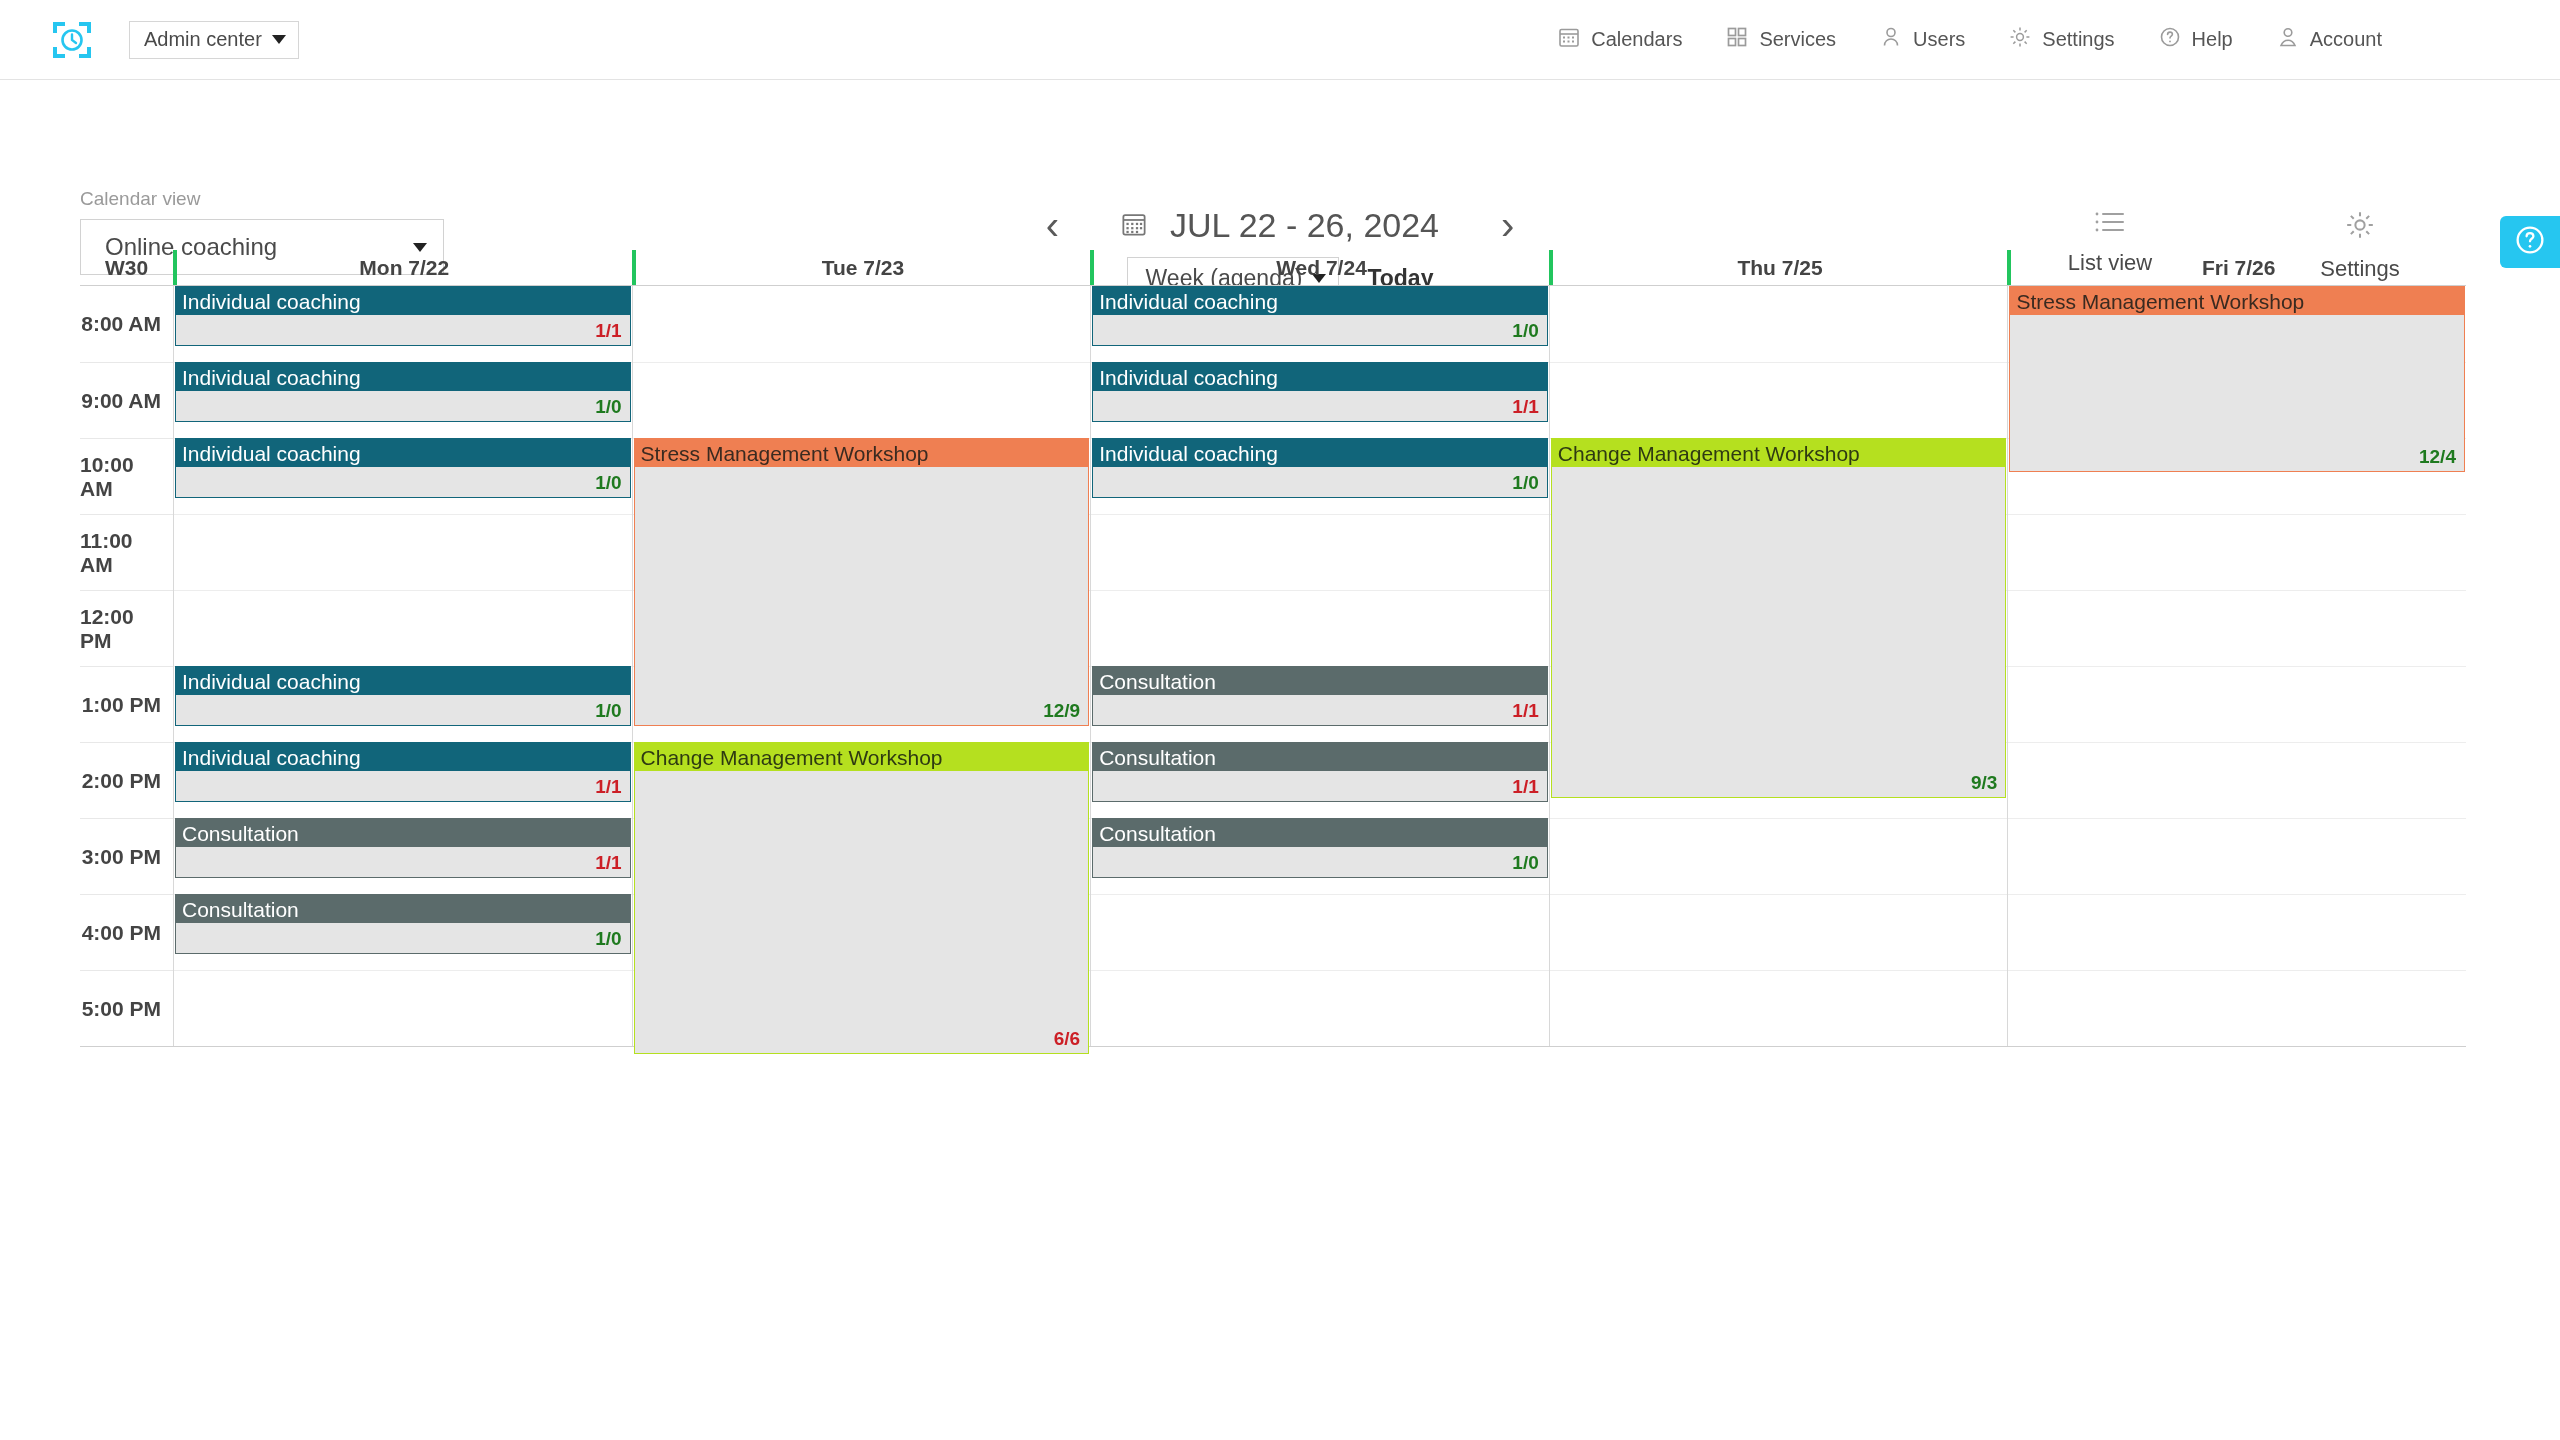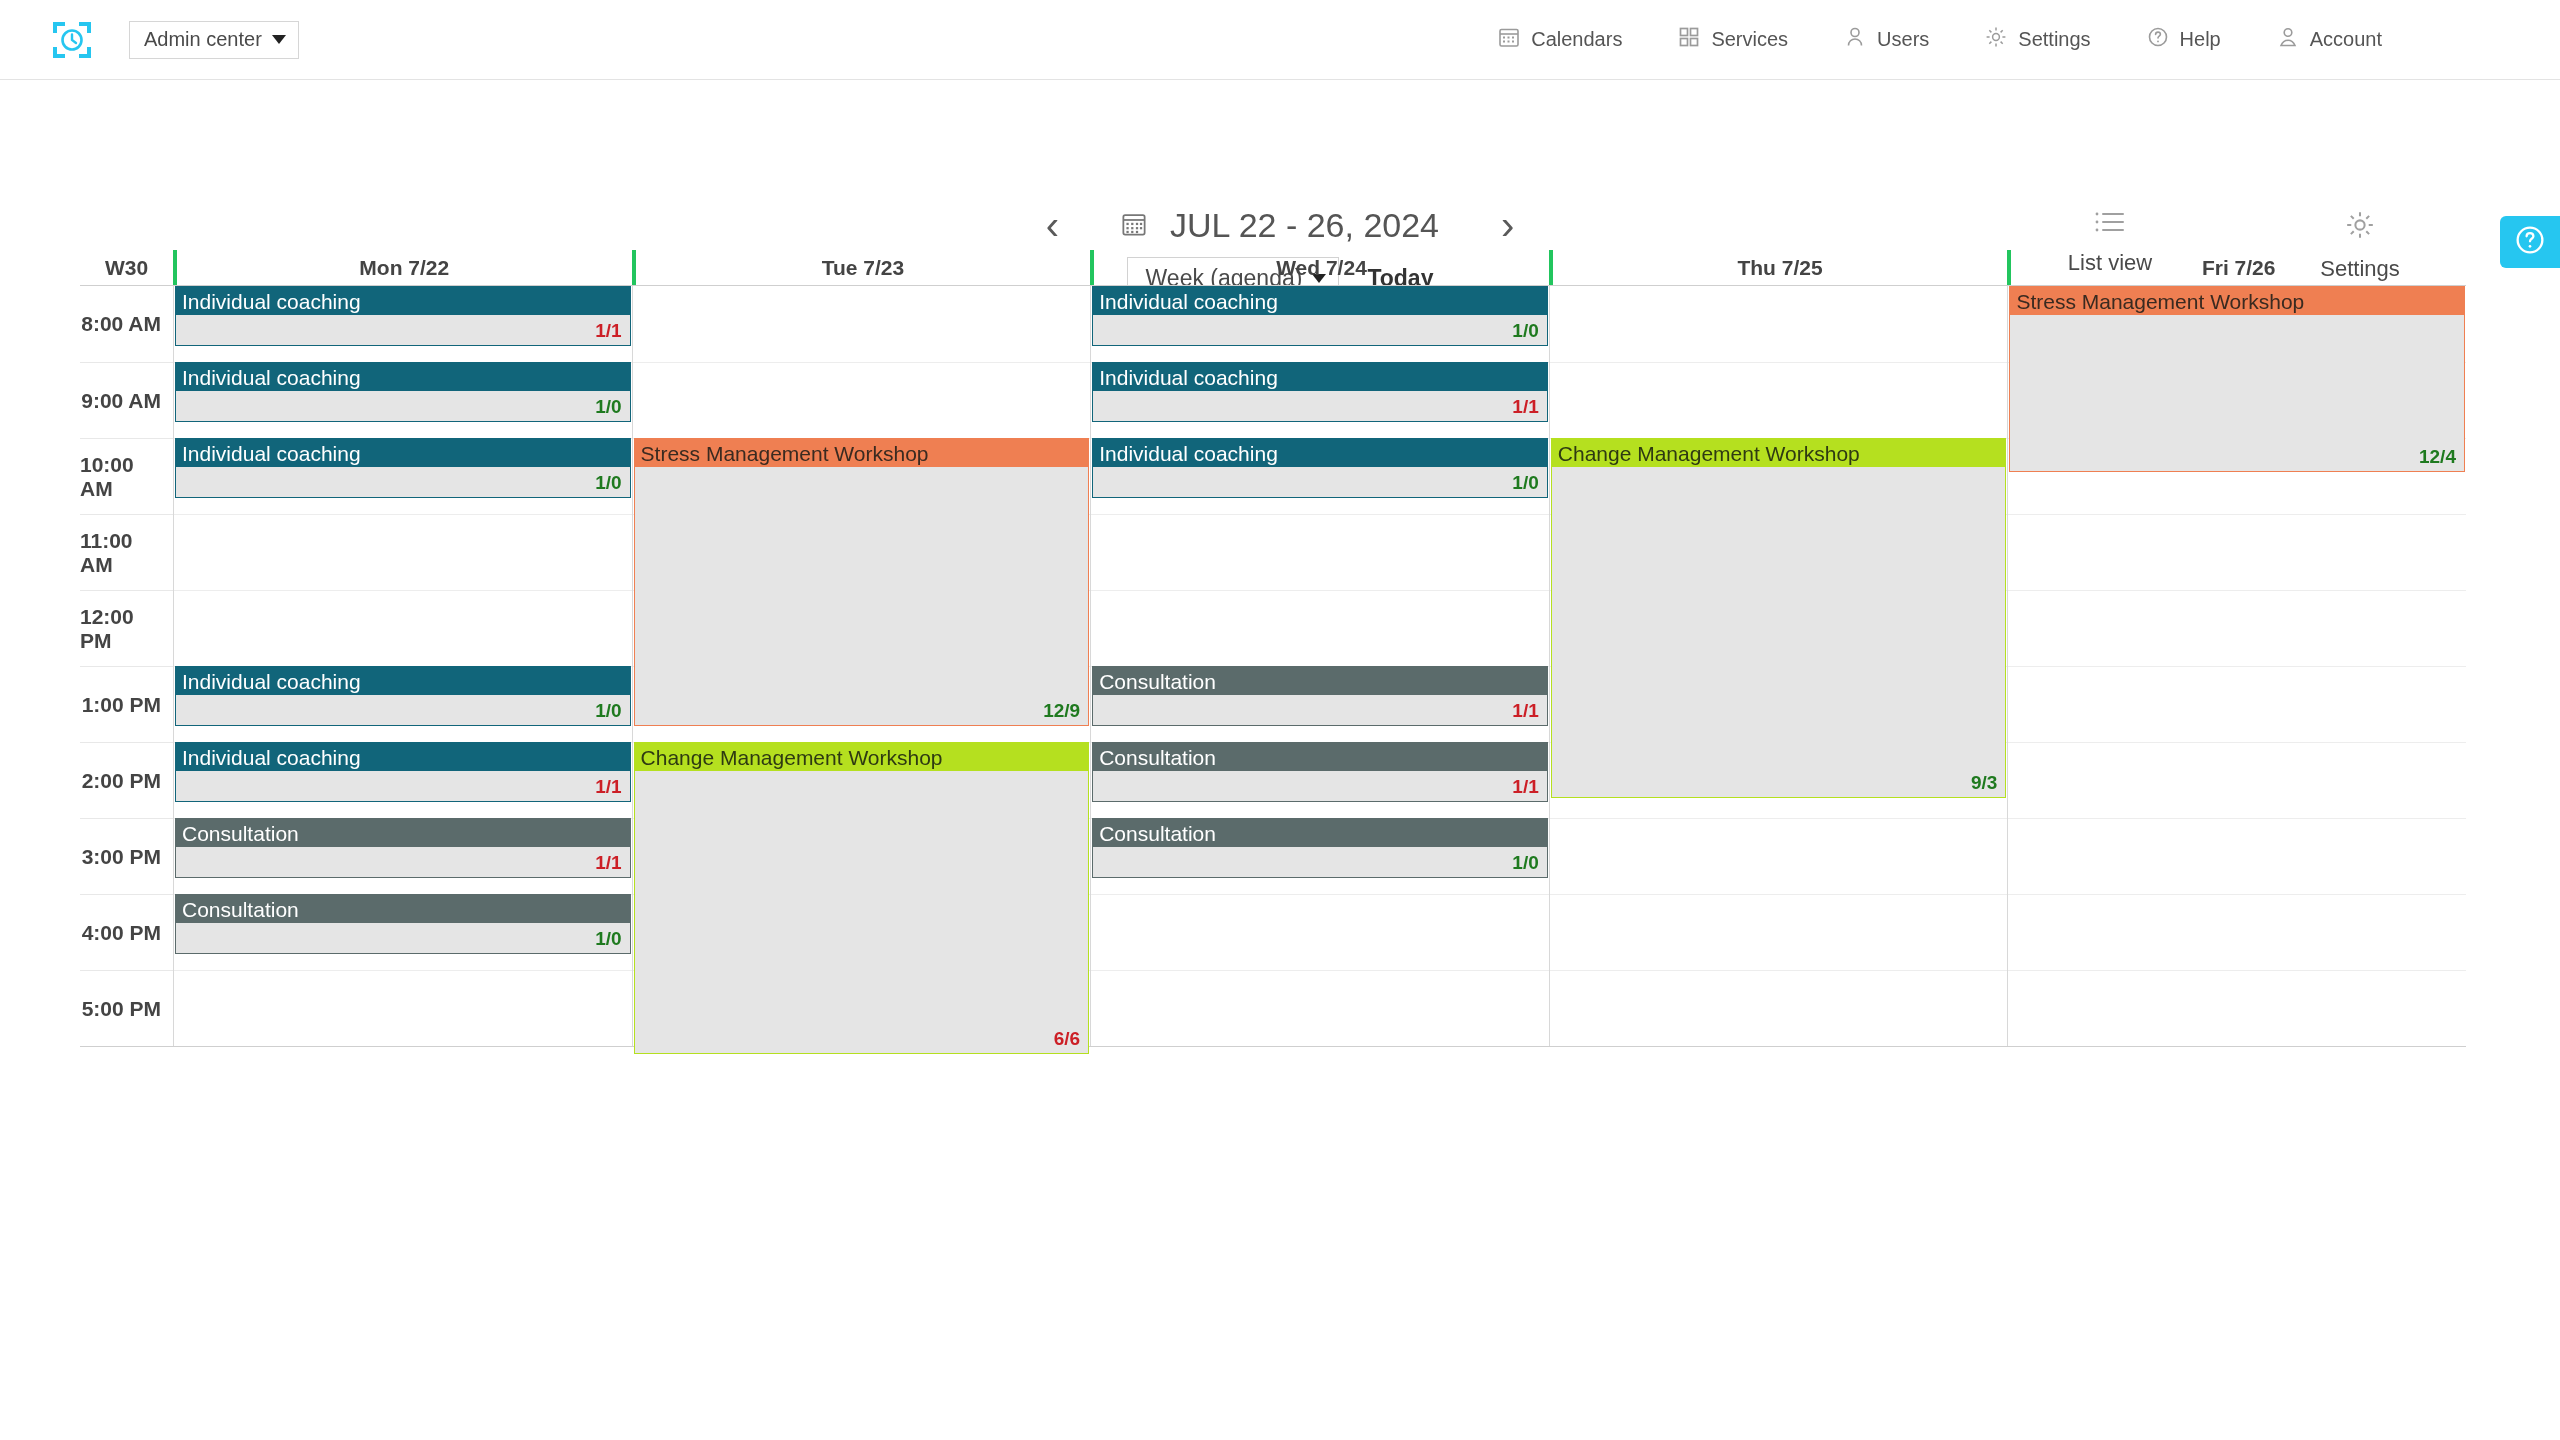--- a/index.html
+++ b/index.html
@@ -39,21 +39,21 @@
     width: 0; height: 0;
     border-left: 7px solid transparent;
     border-right: 7px solid transparent;
     border-top: 9px solid #222;
     margin-left: 10px;
   }
   .topnav {
     margin-left: auto;
     display: flex;
     align-items: flex-start;
-    gap: 56px;
+    gap: 44px;
     padding-right: 130px;
   }
   .topnav-item {
     display: flex;
     align-items: center;
     gap: 11px;
     font-size: 20px;
     color: #555;
     cursor: pointer;
     white-space: nowrap;
@@ -356,20 +356,27 @@
           </svg>
       </span>
       <span>Account</span>
     </div>
 
   </nav>
 </div>
 
 <div class="toolbar">
 
+  <div class="calview-block">
+    <div class="calview-label">Calendar view</div>
+    <div class="calview-select">
+      <span>Online coaching</span>
+      <span class="caret-down"></span>
+    </div>
+  </div>
 
   <div class="center-nav">
     <div class="date-row">
       <span class="arrow-btn">‹</span>
       <span class="date-title">
         <span>
           <svg width="26" height="26" viewBox="0 0 22 22">
               <rect x="2" y="3.5" width="18" height="16.5" rx="1.5" fill="none" stroke="#777" stroke-width="1.5"></rect>
               <line x1="2" y1="7.6" x2="20" y2="7.6" stroke="#777" stroke-width="1.5"></line>
               <g fill="#777">

